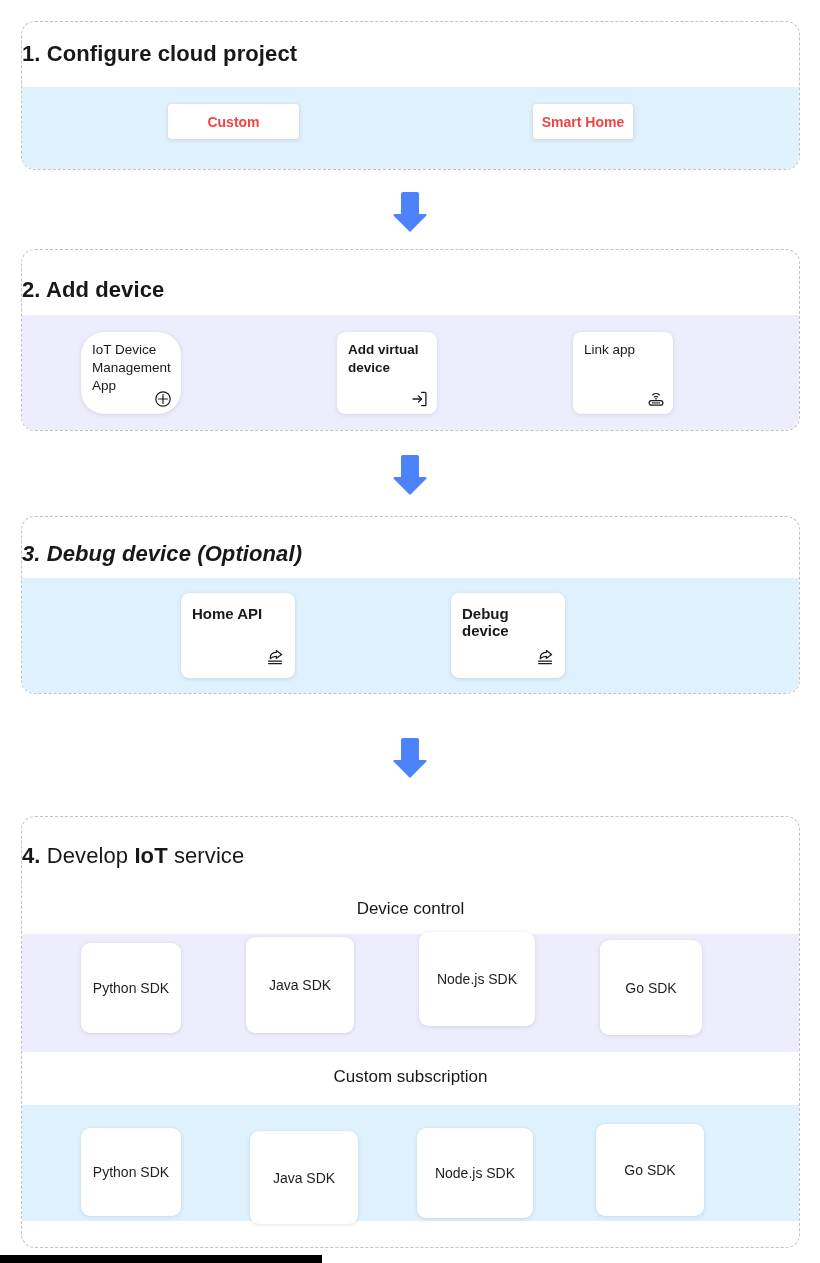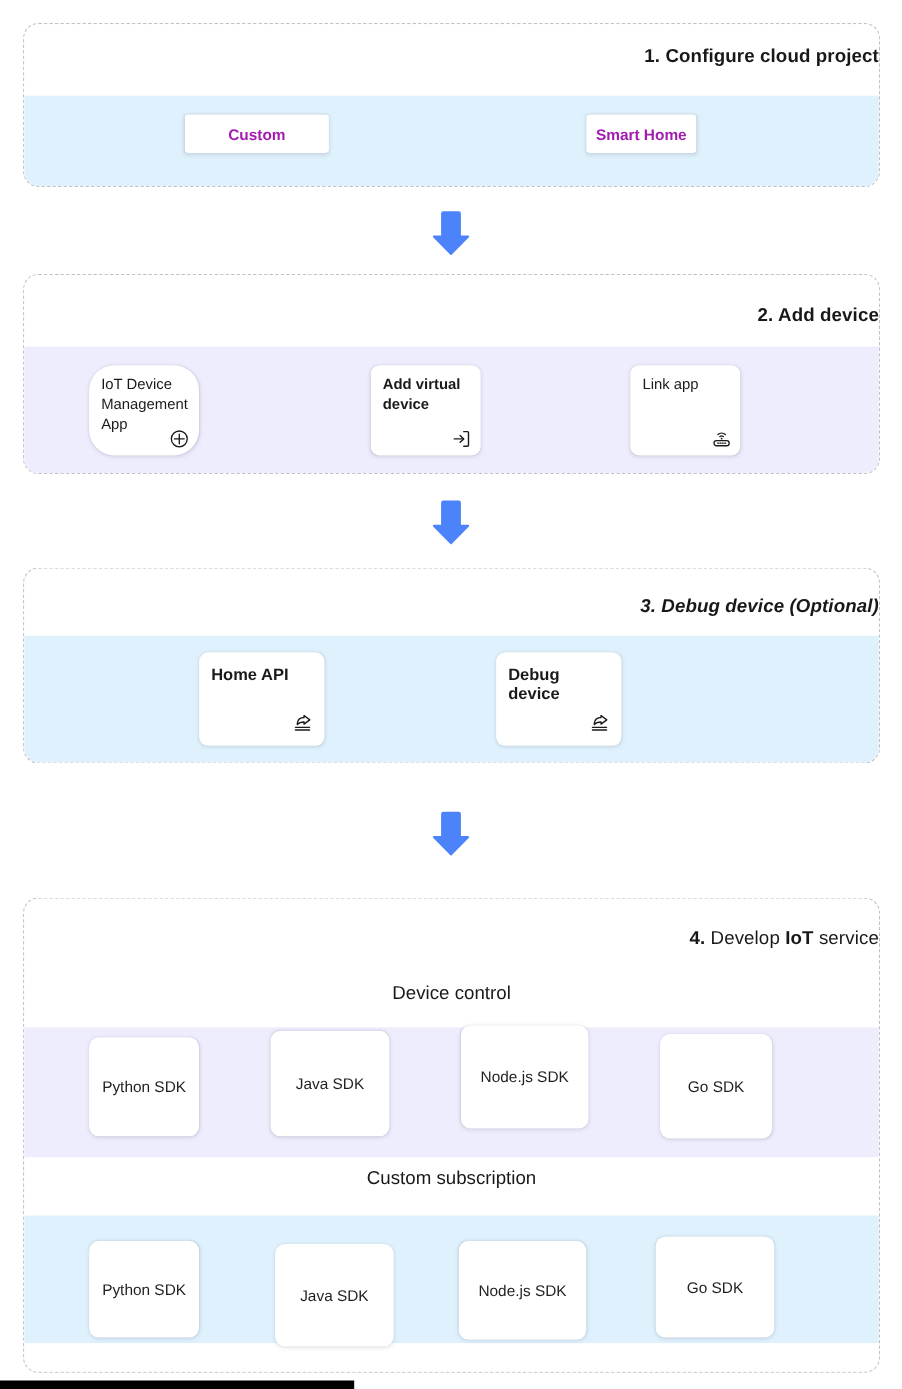--- a/index.html
+++ b/index.html
@@ -26,22 +26,22 @@
   
   .panel {
     position: absolute;
     border: 1px dashed #c2c2c2;
     border-radius: 14px;
     background: #ffffff;
     box-sizing: border-box;
     overflow: hidden;
   }
   .panel-title {
-    text-align: right;
-    font-size: 17px;
+    text-align: left;
+    font-size: 22px;
     font-weight: bold;
     color: #181818;
     letter-spacing: .1px;
   }
   .panel-subtitle {
     text-align: center;
     font-size: 17px;
     font-weight: normal;
     color: #181818;
   }
@@ -85,21 +85,21 @@
   .pill {
     position: absolute;
     background: #ffffff;
     border-radius: 3px;
     box-shadow: 0 1px 4px rgba(60,64,90,.16), 0 0 1px rgba(60,64,90,.10);
     display: flex;
     align-items: center;
     justify-content: center;
     font-size: 14px;
     font-weight: bold;
-    color: #a21caf;
+    color: #ef4444;
     box-sizing: border-box;
   }
 
   
   .sdk {
     position: absolute;
     background: #ffffff;
     border-radius: 9px;
     box-shadow: 0 1px 4px rgba(60,64,90,.13), 0 0 1px rgba(60,64,90,.10);
     display: flex;

